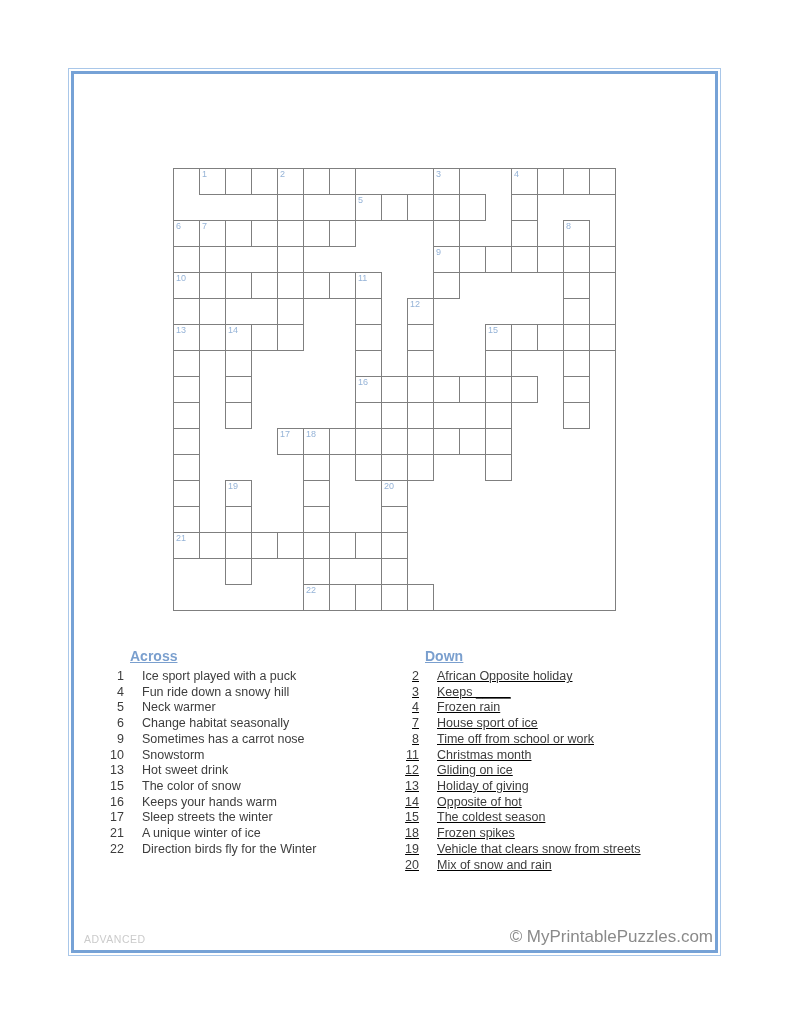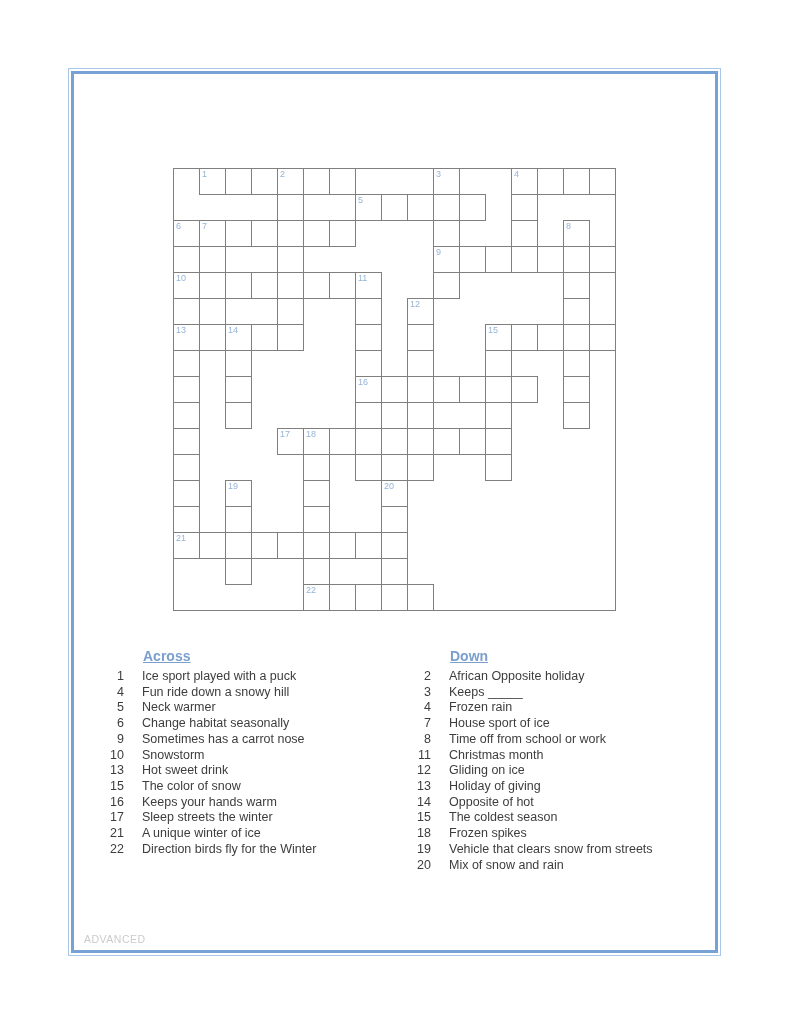--- a/index.html
+++ b/index.html
@@ -29,23 +29,23 @@
   .grid{position:absolute;left:173px;top:168px;width:443px;height:443px;}
   .grid-outline{position:absolute;left:0;top:0;width:443px;height:443px;
     border:1px solid #7f7f7f;box-sizing:border-box;}
   .cell{position:absolute;width:27px;height:27px;border:1px solid #7f7f7f;
     box-sizing:border-box;background:#ffffff;}
   .cellnum{position:absolute;font-size:9px;line-height:9px;color:#95b3d7;
     font-family:"Liberation Sans",sans-serif;}
   
   .clue-col{position:absolute;top:648px;}
   .clue-col.across{left:106px;}
-  .clue-col.down{left:413px;}
+  .clue-col.down{left:401px;text-decoration:underline;}
   .clue-heading{font-size:14px;font-weight:bold;text-decoration:underline;
-    color:#7a9fce;margin:0 0 5px 37px;}
+    color:#7a9fce;margin:0 0 5px 24px;}
   .clue-row{display:flex;height:15.72px;align-items:flex-start;
     font-size:12.5px;color:#3d3d3d;white-space:nowrap;}
   .clue-num{width:18px;text-align:right;flex:none;}
   .clue-text{margin-left:18px;}
   
   .difficulty{position:absolute;left:84px;top:933px;font-size:10.5px;
     color:#cbcbcb;letter-spacing:0.5px;}
   .copyright{position:absolute;right:78px;top:927px;font-size:17px;
     color:#8a8a8a;}
 </style>
@@ -316,14 +316,15 @@
           <span class="clue-text">Vehicle that clears snow from streets</span>
         </div>
         <div class="clue-row">
           <span class="clue-num">20</span>
           <span class="clue-text">Mix of snow and rain</span>
         </div>
       </div>
   </div>
 
   <div class="difficulty">ADVANCED</div>
+  <div class="copyright">© MyPrintablePuzzles.com</div>
 
 </div>
 
 </body></html>

